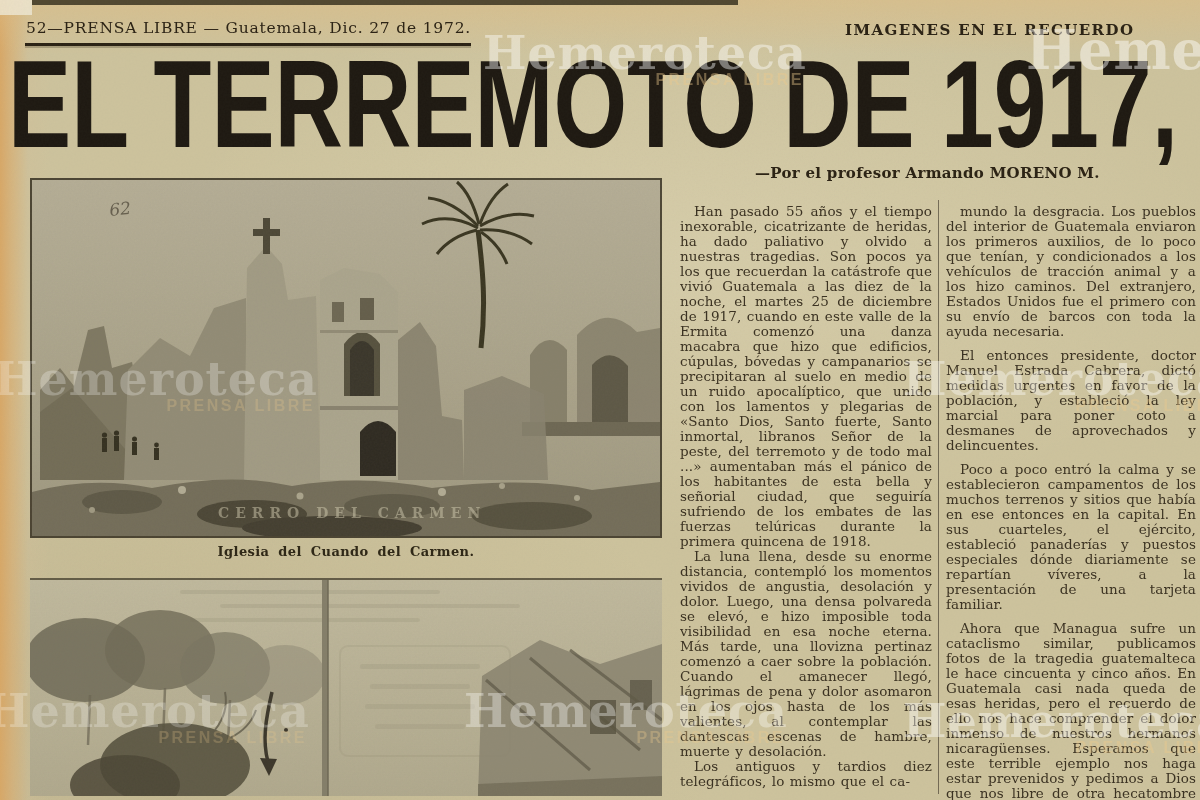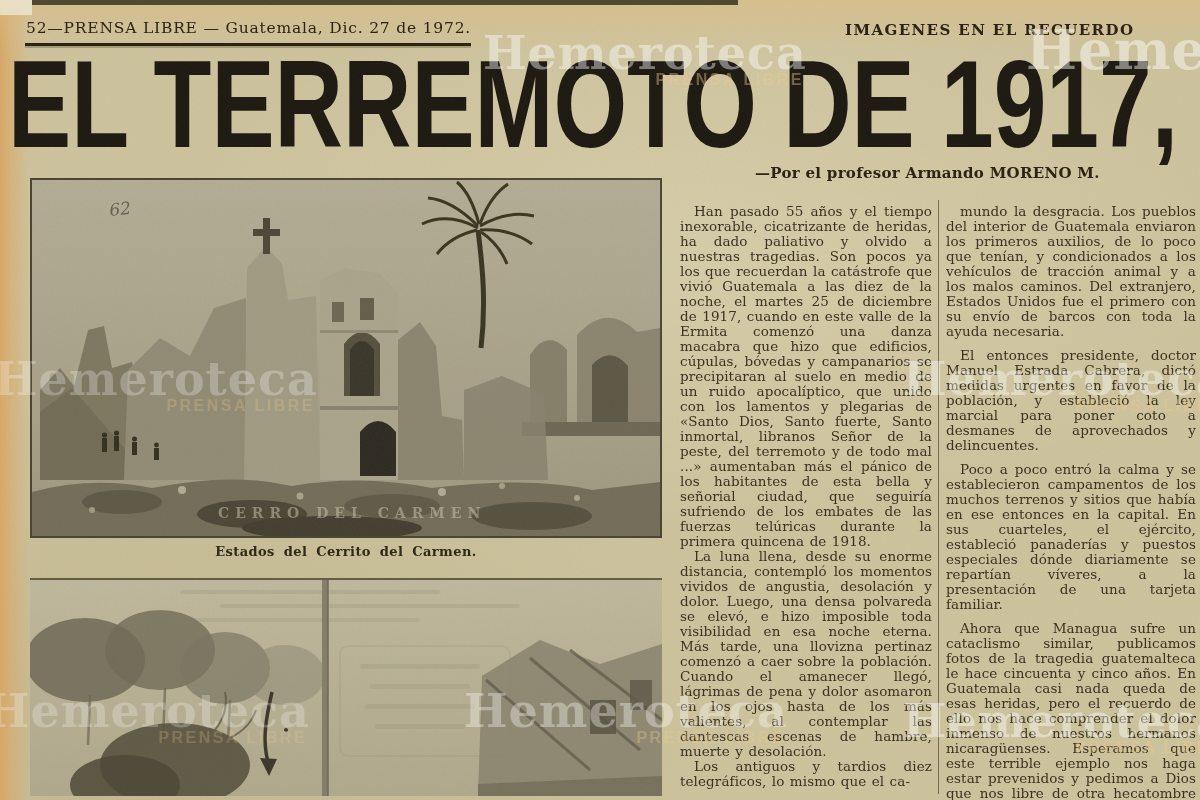--- a/index.html
+++ b/index.html
@@ -134,21 +134,21 @@
           <circle cx="102.5" cy="259" r="2.5"></circle>
         <rect x="122" y="268" width="5" height="12"></rect>
           <circle cx="124.5" cy="265" r="2.4"></circle>
       </g>
       <text x="78" y="36" font-size="17" font-style="italic" fill="#5e5747" opacity="0.9" transform="rotate(-6 78 36)">62</text>
       <text x="186" y="338" font-size="14" font-weight="bold" letter-spacing="6" fill="#d6d0b4" opacity="0.5">CERRO DEL CARMEN</text>
       <rect width="628" height="356" filter="url(#grainF)" opacity="0.16"></rect>
     </svg>
   </div>
 
-  <div class="caption">Estados del Cerrito del Carmen.</div>
+  <div class="caption">Iglesia del Cuando del Carmen.</div>
 
   <div class="photo photo2">
     <svg width="632" height="216" viewBox="0 0 632 216" preserveAspectRatio="none">
       <rect width="632" height="216" fill="url(#sky2)"></rect>
       <g fill="#a29b82" opacity="0.35">
         <rect x="150" y="10" width="260" height="4" rx="2"></rect>
         <rect x="190" y="24" width="300" height="4" rx="2"></rect>
         <rect x="160" y="38" width="230" height="4" rx="2"></rect>
         <rect x="310" y="66" width="170" height="110" rx="8" fill="none" stroke="#978f76" stroke-width="2" opacity="0.6"></rect>
         <rect x="330" y="84" width="120" height="5" rx="2"></rect>
@@ -188,21 +188,21 @@
 
   <div class="col col1">
     <p>Han pasado 55 años y el tiempo inexorable, cicatrizante de heridas, ha dado paliativo y olvido a nuestras tragedias. Son pocos ya los que recuerdan la catástrofe que vivió Guatemala a las diez de la noche, el martes 25 de diciembre de 1917, cuando en este valle de la Ermita comenzó una danza macabra que hizo que edificios, cúpulas, bóvedas y campanarios se precipitaran al suelo en medio de un ruido apocalíptico, que unido con los lamentos y plegarias de «Santo Dios, Santo fuerte, Santo inmortal, libranos Señor de la peste, del terremoto y de todo mal ...» aumentaban más el pánico de los habitantes de esta bella y señorial ciudad, que seguiría sufriendo de los embates de las fuerzas telúricas durante la primera quincena de 1918.</p>
     <p>La luna llena, desde su enorme distancia, contempló los momentos vividos de angustia, desolación y dolor. Luego, una densa polvareda se elevó, e hizo imposible toda visibilidad en esa noche eterna. Más tarde, una llovizna pertinaz comenzó a caer sobre la población. Cuando el amanecer llegó, lágrimas de pena y dolor asomaron en los ojos hasta de los más valientes, al contemplar las dantescas escenas de hambre, muerte y desolación.</p>
     <p>Los antiguos y tardios diez telegráficos, lo mismo que el ca-</p>
   </div>
 
   <div class="divider"></div>
 
   <div class="col col2">
-    <p>mundo la desgracia. Los pueblos del interior de Guatemala enviaron los primeros auxilios, de lo poco que tenían, y condicionados a los vehículos de tracción animal y a los malos caminos. Del extranjero, Estados Unidos fue el primero con su envío de barcos con toda la ayuda necesaria.</p>
+    <p>mundo la desgracia. Los pueblos del interior de Guatemala enviaron los primeros auxilios, de lo poco que tenían, y condicionados a los vehículos de tracción animal y a los hizo caminos. Del extranjero, Estados Unidos fue el primero con su envío de barcos con toda la ayuda necesaria.</p>
     <p>El entonces presidente, doctor Manuel Estrada Cabrera, dictó medidas urgentes en favor de la población, y estableció la ley marcial para poner coto a desmanes de aprovechados y delincuentes.</p>
     <p>Poco a poco entró la calma y se establecieron campamentos de los muchos terrenos y sitios que había en ese entonces en la capital. En sus cuarteles, el ejército, estableció panaderías y puestos especiales dónde diariamente se repartían víveres, a la presentación de una tarjeta familiar.</p>
     <p>Ahora que Managua sufre un cataclismo similar, publicamos fotos de la tragedia guatemalteca le hace cincuenta y cinco años. En Guatemala casi nada queda de esas heridas, pero el recuerdo de ello nos hace comprender el dolor inmenso de nuestros hermanos nicaragüenses. Esperamos que este terrible ejemplo nos haga estar prevenidos y pedimos a Dios que nos libre de otra hecatombre co-</p>
   </div>
 
   <div class="wm" style="left:483px;top:26px;font-size:46px;opacity:.42;">
     <span>Hemeroteca</span>
     <span class="sub">PRENSA LIBRE</span>
   </div>
   <div class="wm" style="left:1026px;top:18px;font-size:54px;opacity:.45;">

